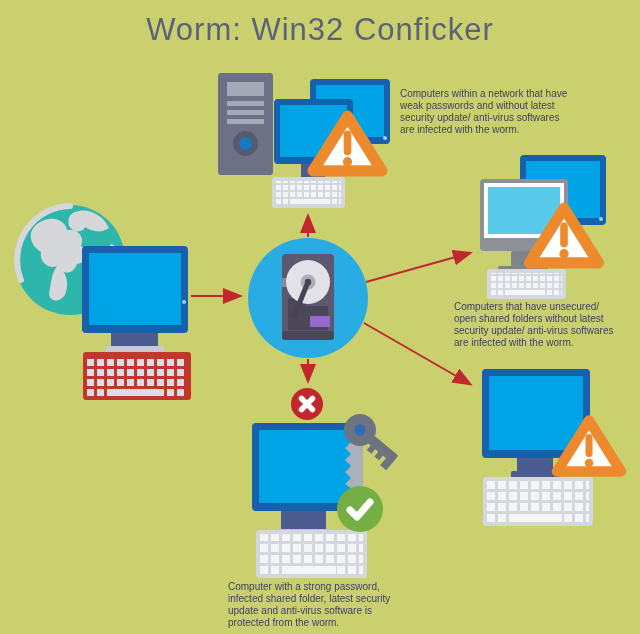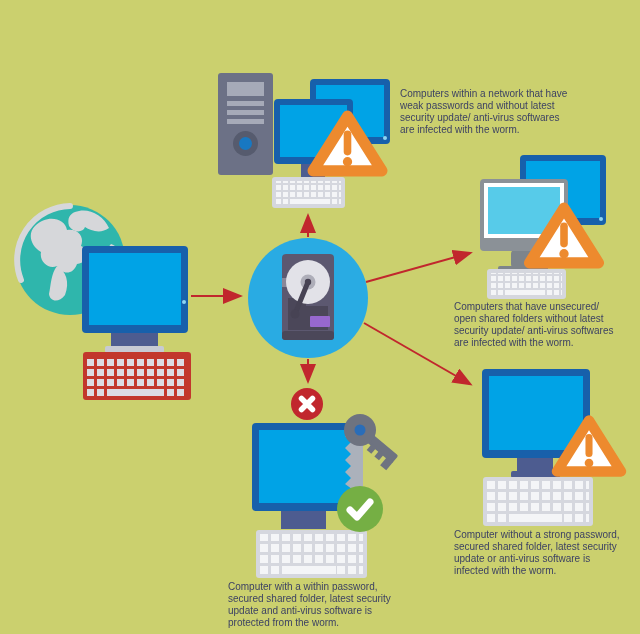--- a/index.html
+++ b/index.html
@@ -42,20 +42,21 @@
   .tbtn::after{content:"";position:absolute;inset:6px;border-radius:50%;background:#1878c2;}
 
   .hubcircle{position:absolute;width:120px;height:120px;border-radius:50%;background:#29abe3;}
   svg{display:block;}
 </style>
 </head>
 <body>
 
 <div class="canvas">
 
+  <div class="title">Worm: Win32 Conficker</div>
 
   <svg class="abs" style="left:0;top:0;z-index:1;" width="640" height="634" viewBox="0 0 640 634">
     <defs>
       <marker id="ah" markerWidth="10" markerHeight="8" refX="8.5" refY="4" orient="auto">
         <path d="M0 0 L10 4 L0 8 Z" fill="#c1272d"></path>
       </marker>
     </defs>
     <g stroke="#c1272d" stroke-width="2" fill="none">
       <path d="M191 296 L240 296" marker-end="url(#ah)"></path>
       <path d="M308 237 L308 216" marker-end="url(#ah)"></path>
@@ -154,21 +155,20 @@
   </div>
   <div class="kb big" style="left:483px;top:477px;width:110px;height:49px;z-index:4;">
     <div class="keys"></div>
     <div class="space"></div>
   </div>
   <svg class="abs" style="left:548px;top:413px;z-index:5;" width="82" height="66" viewBox="0 0 84 70">
     <path d="M42 8 L76 62 L8 62 Z" fill="#ffffff" stroke="#ed8a2e" stroke-width="11" stroke-linejoin="round"></path>
     <path d="M42 26 L42 43" stroke="#ed8a2e" stroke-width="7.5" stroke-linecap="round"></path>
     <circle cx="42" cy="53" r="4.6" fill="#ed8a2e"></circle>
   </svg>
-  <div class="note" style="left:454px;top:529px;width:172px;">Computer without a strong password, secured shared folder, latest security update or anti-virus software is infected with the worm.</div>
 
   <svg class="abs" style="left:291px;top:388px;z-index:4;" width="32" height="32" viewBox="0 0 32 32">
     <circle cx="16" cy="16" r="16" fill="#c1272d"></circle>
     <path d="M10.5 10.5 L21.5 21.5 M21.5 10.5 L10.5 21.5" stroke="#ffffff" stroke-width="5.5" stroke-linecap="round"></path>
   </svg>
   <div class="stand" style="left:281px;top:510px;width:45px;height:19px;z-index:2;"></div>
   <div class="mon big" style="left:252px;top:423px;width:106px;height:88px;z-index:3;">
     <div class="screen"></div>
   </div>
   <svg class="abs" style="left:330px;top:400px;z-index:5;" width="80" height="100" viewBox="0 0 80 100">
@@ -183,15 +183,15 @@
     <circle cx="30" cy="30" r="5.5" fill="#2a6db8"></circle>
   </svg>
   <div class="kb big" style="left:256px;top:530px;width:111px;height:48px;z-index:4;">
     <div class="keys"></div>
     <div class="space"></div>
   </div>
   <svg class="abs" style="left:337px;top:486px;z-index:6;" width="46" height="46" viewBox="0 0 46 46">
     <circle cx="23" cy="23" r="23" fill="#75af44"></circle>
     <path d="M13 24 L20 31 L33 16" stroke="#ffffff" stroke-width="7" fill="none" stroke-linecap="round" stroke-linejoin="round"></path>
   </svg>
-  <div class="note" style="left:228px;top:581px;width:170px;">Computer with a within password, secured shared folder, latest security update and anti-virus software is protected from the worm.</div>
+  <div class="note" style="left:228px;top:581px;width:170px;">Computer with a strong password, infected shared folder, latest security update and anti-virus software is protected from the worm.</div>
 
 </div>
 
 </body></html>

